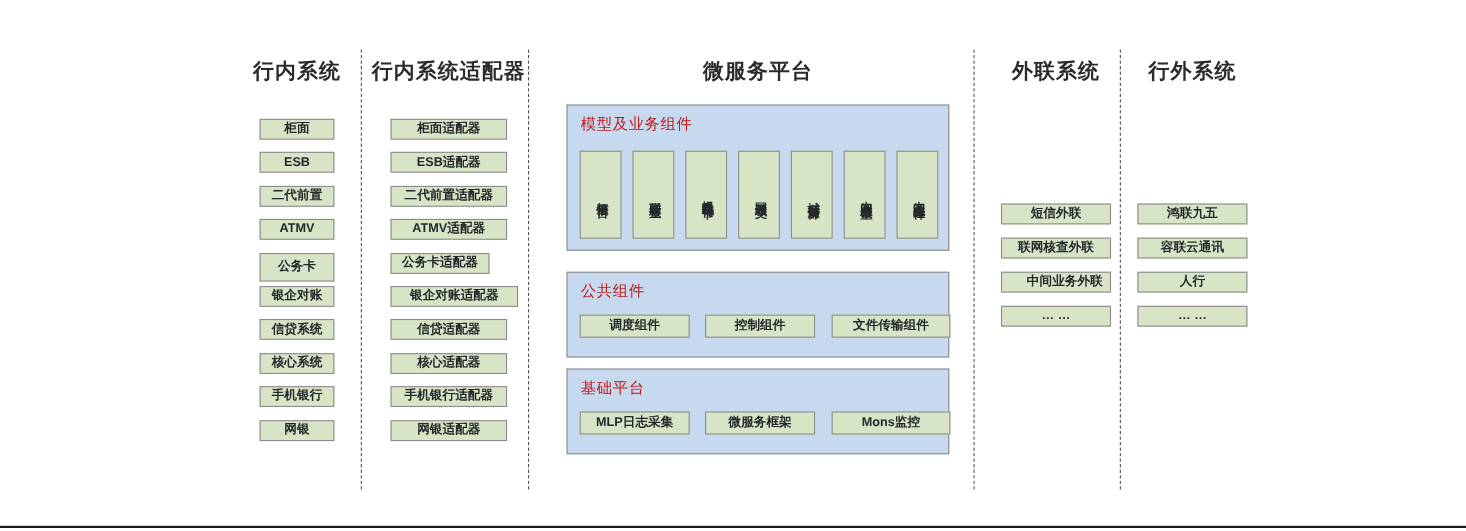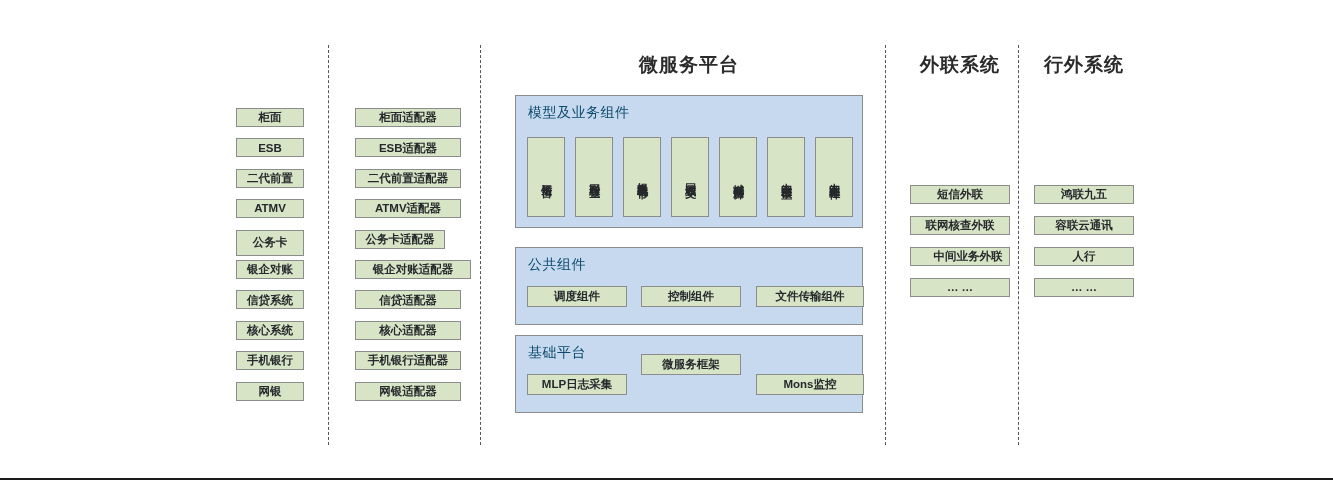--- a/index.html
+++ b/index.html
@@ -53,21 +53,21 @@
   .panel {
     position: absolute;
     box-sizing: border-box;
     background: #c6d9ef;
     border: 1.2px solid #8c8c8c;
   }
   .panel-title {
     position: absolute;
     left: 12px; top: 8px;
     font-size: 14px;
-    color: #0c4a6e;
+    color: #b91c1c;
     font-weight: normal;
     letter-spacing: .5px;
   }
 
   
   .node.vertical {
     writing-mode: vertical-rl;
     text-orientation: upright;
     letter-spacing: 1px;
     font-size: 11px;
@@ -85,30 +85,32 @@
   }
 </style>
 </head>
 <body>
 
 <div id="canvas">
     <div class="divider" style="left: 328px;"></div>
     <div class="divider" style="left: 480px;"></div>
     <div class="divider" style="left: 885px;"></div>
     <div class="divider" style="left: 1018px;"></div>
+    <div class="col-title" style="left: 110px; width: 320px; top: 52px;">行内系统</div>
     <div class="node" style="left: 236px; width: 68px; height: 19px; top: 108px;">柜面</div>
     <div class="node" style="left: 236px; width: 68px; height: 19px; top: 138.4px;">ESB</div>
     <div class="node" style="left: 236px; width: 68px; height: 19px; top: 168.8px;">二代前置</div>
     <div class="node" style="left: 236px; width: 68px; height: 19px; top: 199.2px;">ATMV</div>
     <div class="node" style="left: 236px; width: 68px; height: 26px; top: 229.6px;">公务卡</div>
     <div class="node" style="left: 236px; width: 68px; height: 19px; top: 260px;">银企对账</div>
     <div class="node" style="left: 236px; width: 68px; height: 19px; top: 290.4px;">信贷系统</div>
     <div class="node" style="left: 236px; width: 68px; height: 19px; top: 320.8px;">核心系统</div>
     <div class="node" style="left: 236px; width: 68px; height: 19px; top: 351.2px;">手机银行</div>
     <div class="node" style="left: 236px; width: 68px; height: 19px; top: 381.6px;">网银</div>
+    <div class="col-title" style="left: 248px; width: 320px; top: 52px;">行内系统适配器</div>
     <div class="node" style="left: 355px; width: 106px; height: 19px; top: 108px;">柜面适配器</div>
     <div class="node" style="left: 355px; width: 106px; height: 19px; top: 138.4px;">ESB适配器</div>
     <div class="node" style="left: 355px; width: 106px; height: 19px; top: 168.8px;">二代前置适配器</div>
     <div class="node" style="left: 355px; width: 106px; height: 19px; top: 199.2px;">ATMV适配器</div>
     <div class="node" style="left: 355px; width: 90px; height: 19px; top: 229.6px;">公务卡适配器</div>
     <div class="node" style="left: 355px; width: 116px; height: 19px; top: 260px;">银企对账适配器</div>
     <div class="node" style="left: 355px; width: 106px; height: 19px; top: 290.4px;">信贷适配器</div>
     <div class="node" style="left: 355px; width: 106px; height: 19px; top: 320.8px;">核心适配器</div>
     <div class="node" style="left: 355px; width: 106px; height: 19px; top: 351.2px;">手机银行适配器</div>
     <div class="node" style="left: 355px; width: 106px; height: 19px; top: 381.6px;">网银适配器</div>
@@ -136,16 +138,16 @@
     <div class="panel" style="left: 515px; top: 247px; width: 348px; height: 78px;">
       <div class="panel-title">公共组件</div>
     </div>
     <div class="node" style="left: 527px; width: 100px; height: 21px; top: 286px;">调度组件</div>
     <div class="node" style="left: 641px; width: 100px; height: 21px; top: 286px;">控制组件</div>
     <div class="node" style="left: 756px; width: 108px; height: 21px; top: 286px;">文件传输组件</div>
     <div class="panel" style="left: 515px; top: 335px; width: 348px; height: 78px;">
       <div class="panel-title">基础平台</div>
     </div>
     <div class="node" style="left: 527px; width: 100px; height: 21px; top: 374px;">MLP日志采集</div>
-    <div class="node" style="left: 641px; width: 100px; height: 21px; top: 354px;">微服务框架</div>
+    <div class="node" style="left: 641px; width: 100px; height: 21px; top: 374px;">微服务框架</div>
     <div class="node" style="left: 756px; width: 108px; height: 21px; top: 374px;">Mons监控</div>
     <div class="bottom-rule"></div>
   </div>
 
 </body></html>

